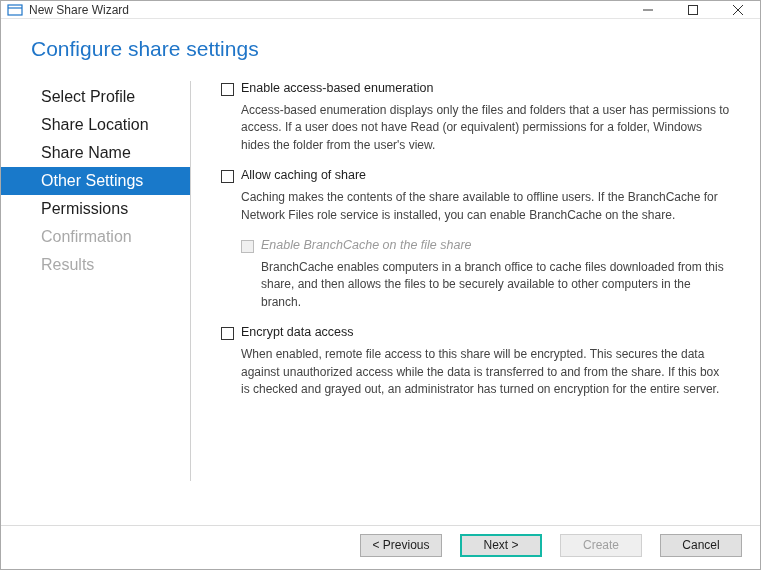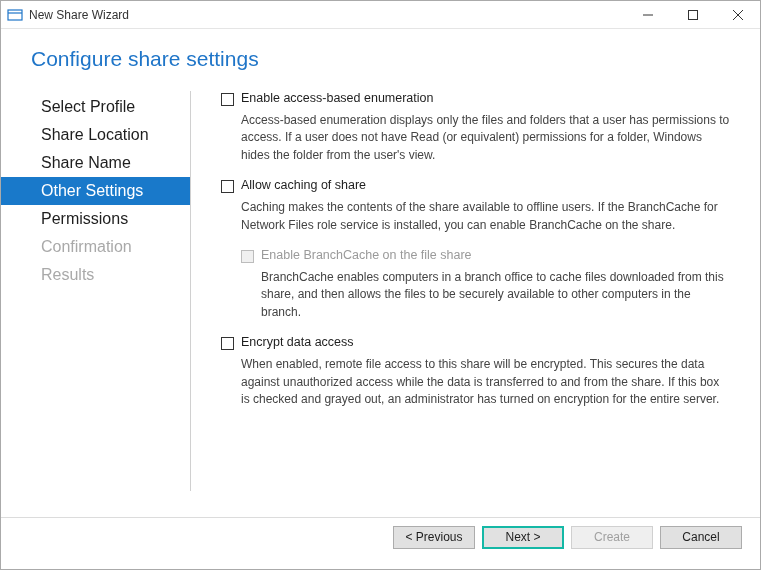--- a/index.html
+++ b/index.html
@@ -8,21 +8,21 @@
     font-size: 12px;
     background: #fff;
     color: #1e1e1e;
     width: 761px;
     height: 570px;
     overflow: hidden;
     border: 1px solid #aaa;
     position: relative;
   }
   .titlebar {
-    height: 28px;
+    height: 18px;
     display: flex;
     align-items: center;
     padding: 0 0 0 6px;
     border-bottom: 1px solid #e5e5e5;
   }
   .titlebar .icon { width: 16px; height: 16px; margin-right: 6px; }
   .titlebar .title { flex: 1; font-size: 12px; color: #333; }
   .winbtn {
     width: 45px; height: 29px;
     display: flex; align-items: center; justify-content: center;
@@ -82,38 +82,38 @@
   .cb {
     width: 13px; height: 13px;
     border: 1px solid #333;
     margin-right: 7px;
     margin-top: 2px;
     flex-shrink: 0;
     background: #fff;
   }
   .cb.disabled { border-color: #bcbcbc; background: #f0f0f0; }
   .cb-label { font-size: 12.5px; color: #1e1e1e; }
-  .cb-label.disabled { color: #9a9a9a; }
+  .cb-label.disabled { color: #9a9a9a; font-style: italic; }
   .desc {
     padding: 3px 0 14px 20px;
     line-height: 1.45;
     color: #444;
   }
   .sub { margin-left: 20px; }
 
   .footer {
     position: absolute;
-    bottom: 12px; left: 0; right: 0;
+    bottom: 4px; left: 0; right: 0;
     height: 40px;
     border-top: 1px solid #dcdcdc;
     display: flex;
     justify-content: flex-end;
     align-items: center;
     padding: 0 18px;
-    gap: 7px;
+    gap: 18px;
     background: #fff;
   }
   .btn {
     min-width: 82px;
     height: 23px;
     border: 1px solid #acacac;
     background: #e1e1e1;
     font-size: 12px;
     color: #1e1e1e;
     text-align: center;

